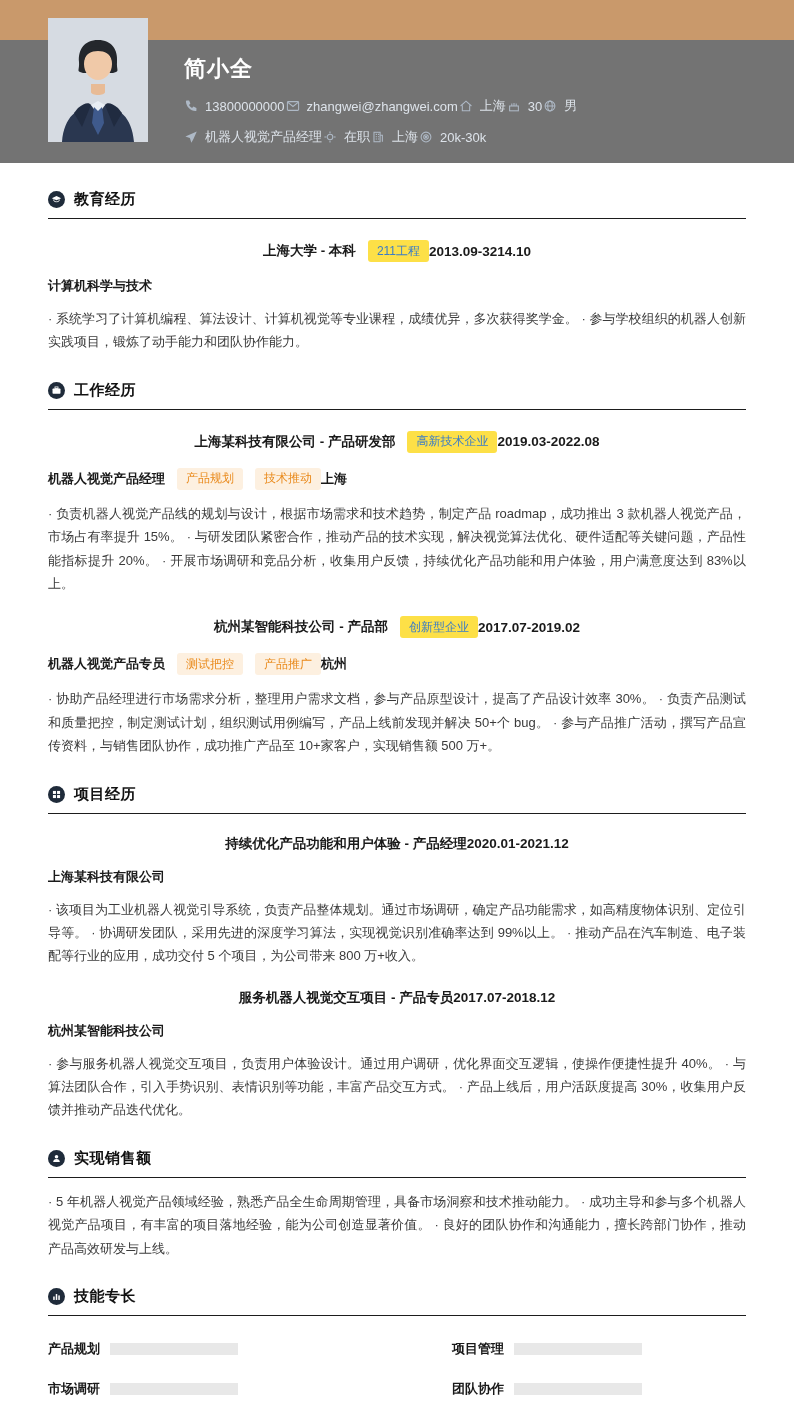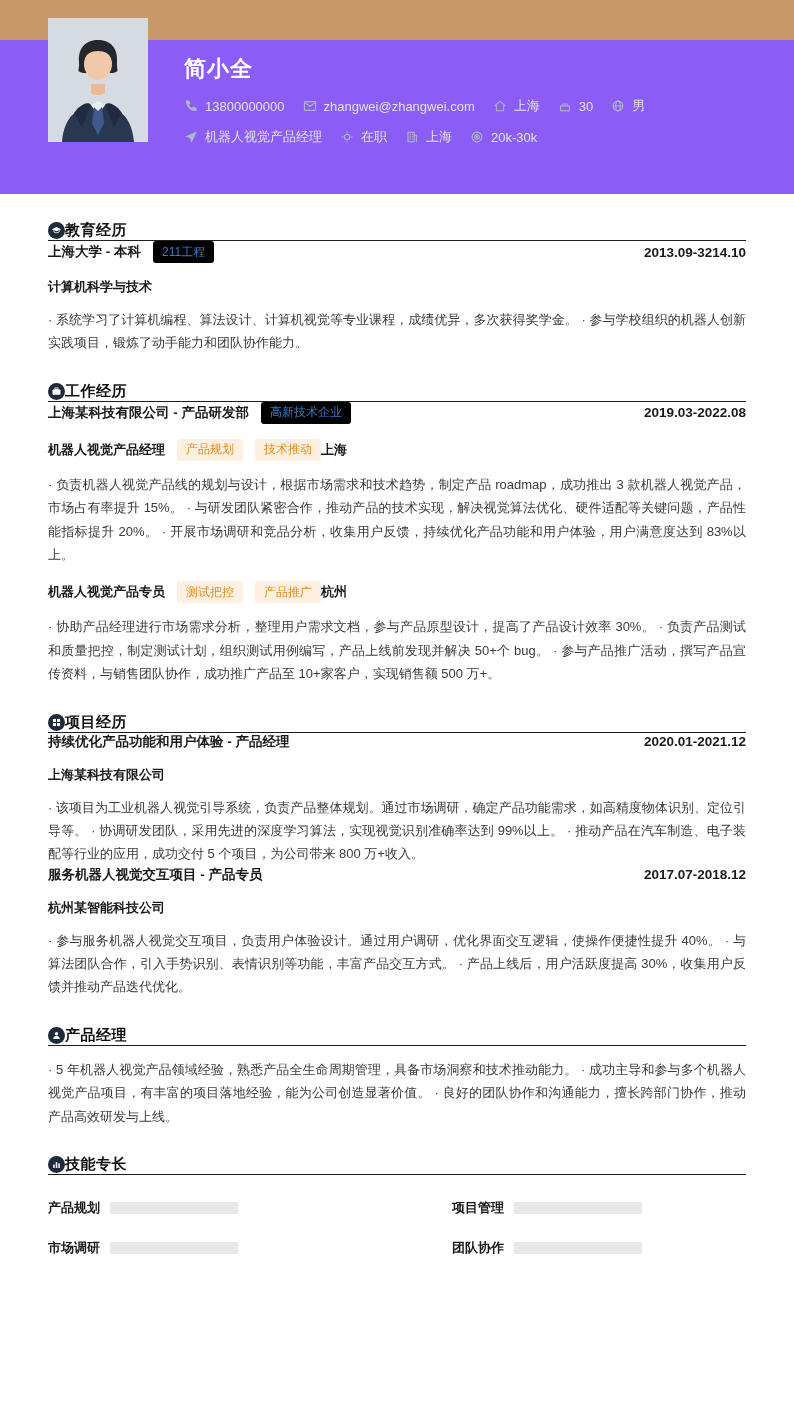--- a/index.html
+++ b/index.html
@@ -2,55 +2,55 @@
 <html><head>
 <meta charset="utf-8">
 <style>
   * { margin:0; padding:0; box-sizing:border-box; }
   body {
     width:794px; margin:0 auto; background:#ffffff;
     font-family:"Liberation Sans","DejaVu Sans",sans-serif;
     color:#333;
   }
   .top-bar { height:40px; background:#c9996b; }
-  .header { position:relative; background:#8b5cf6; height:154px; }
+  .header { position:relative; background:#737373; height:123px; }
   .photo {
     position:absolute; left:48px; top:-22px; width:100px; height:124px;
     background:#d6dbe2; overflow:hidden;
   }
   .photo svg { display:block; width:100%; height:100%; }
   .header-info { padding:10px 48px 0 184px; }
   .name { color:#ffffff; font-size:22px; font-weight:bold; letter-spacing:1px; margin-top:4px; }
-  .contact-row { display:flex; align-items:center; gap:18px; margin-top:13px; flex-wrap:nowrap; }
+  .contact-row { display:flex; align-items:center; gap:1px; margin-top:13px; flex-wrap:nowrap; }
   .contact-item { display:flex; align-items:center; gap:7px; color:#dde3ea; font-size:13px; white-space:nowrap; }
   .contact-item svg { width:14px; height:14px; color:#aeb9c6; flex:none; }
 
   .content { padding:0 48px 26px 48px; }
   .sec-head {
-    display:flex; align-items:center; 
-    margin-top:27px; border-bottom:1.5px solid #1d1d1d;
+    display:flex; align-items:center; gap:9px;
+    margin-top:27px; padding-bottom:9px; border-bottom:1.5px solid #1d1d1d;
   }
   .sec-icon {
     width:17px; height:17px; border-radius:50%; background:#1f2b3a;
     display:inline-flex; align-items:center; justify-content:center; flex:none;
   }
   .sec-icon svg { width:11px; height:11px; }
   .sec-title { font-size:15px; font-weight:bold; color:#111; letter-spacing:0.5px; }
 
-  .entry-row { display:flex; align-items:center; justify-content:space-between; }
+  .entry-row { display:flex; align-items:center; justify-content:center; margin-top:21px; }
   .entry-left { display:flex; align-items:center; gap:12px; }
   .entry-title { font-size:13.5px; font-weight:bold; color:#1a1a1a; }
   .entry-date { font-size:13.5px; font-weight:bold; color:#1a1a1a; }
   .entry-loc { font-size:13px; font-weight:600; color:#1a1a1a; }
   .sub-row { display:flex; align-items:center; justify-content:flex-start; margin-top:15px; }
   .sub-title { font-size:13px; font-weight:bold; color:#1a1a1a; display:flex; align-items:center; gap:12px; }
   .tag {
     font-size:12px; padding:2.5px 9px; border-radius:3px; font-weight:normal; white-space:nowrap;
   }
-  .tag-blue { background:#000000; color:#3a7cc7; }
+  .tag-blue { background:#fde047; color:#3a7cc7; }
   .tag-orange { background:#fdf0e0; color:#e9891a; }
   .para { font-size:13px; color:#3a3a3a; line-height:1.8; margin-top:12px; text-align:justify; }
 
   .skills-grid { display:grid; grid-template-columns:1fr 1fr; column-gap:110px; row-gap:22px; margin-top:24px; }
   .skill-row { display:flex; align-items:center; }
   .skill-name { width:62px; font-size:13px; font-weight:bold; color:#1a1a1a; flex:none; }
   .skill-track { width:128px; height:12px; background:#e8e8e8; position:relative; overflow:hidden; }
   .skill-fill {
     height:100%; background:#c9996b;
     clip-path:polygon(0 0, 100% 0, calc(100% - 7px) 100%, 0 100%);
@@ -195,20 +195,27 @@
     <div class="sub-row">
       <span class="sub-title">
         <span>机器人视觉产品经理</span>
         <span class="tag tag-orange">产品规划</span>
         <span class="tag tag-orange">技术推动</span>
       </span>
       <span class="entry-loc">上海</span>
     </div>
     <p class="para">· 负责机器人视觉产品线的规划与设计，根据市场需求和技术趋势，制定产品 roadmap，成功推出 3 款机器人视觉产品，市场占有率提升 15%。 · 与研发团队紧密合作，推动产品的技术实现，解决视觉算法优化、硬件适配等关键问题，产品性能指标提升 20%。 · 开展市场调研和竞品分析，收集用户反馈，持续优化产品功能和用户体验，用户满意度达到 83%以上。</p>
 
+    <div class="entry-row">
+      <span class="entry-left">
+        <span class="entry-title">杭州某智能科技公司 - 产品部</span>
+        <span class="tag tag-blue">创新型企业</span>
+      </span>
+      <span class="entry-date">2017.07-2019.02</span>
+    </div>
     <div class="sub-row">
       <span class="sub-title">
         <span>机器人视觉产品专员</span>
         <span class="tag tag-orange">测试把控</span>
         <span class="tag tag-orange">产品推广</span>
       </span>
       <span class="entry-loc">杭州</span>
     </div>
     <p class="para">· 协助产品经理进行市场需求分析，整理用户需求文档，参与产品原型设计，提高了产品设计效率 30%。 · 负责产品测试和质量把控，制定测试计划，组织测试用例编写，产品上线前发现并解决 50+个 bug。 · 参与产品推广活动，撰写产品宣传资料，与销售团队协作，成功推广产品至 10+家客户，实现销售额 500 万+。</p>
 
@@ -242,21 +249,21 @@
     </div>
     <p class="para">· 参与服务机器人视觉交互项目，负责用户体验设计。通过用户调研，优化界面交互逻辑，使操作便捷性提升 40%。 · 与算法团队合作，引入手势识别、表情识别等功能，丰富产品交互方式。 · 产品上线后，用户活跃度提高 30%，收集用户反馈并推动产品迭代优化。</p>
 
     <div class="sec-head">
       <span class="sec-icon">
         <svg viewBox="0 0 16 16">
             <circle cx="8" cy="5.4" r="2.6" fill="#fff"></circle>
             <path d="M3.2 13.2c0-2.7 2.1-4.3 4.8-4.3s4.8 1.6 4.8 4.3z" fill="#fff"></path>
           </svg>
       </span>
-      <span class="sec-title">产品经理</span>
+      <span class="sec-title">实现销售额</span>
     </div>
     <p class="para">· 5 年机器人视觉产品领域经验，熟悉产品全生命周期管理，具备市场洞察和技术推动能力。 · 成功主导和参与多个机器人视觉产品项目，有丰富的项目落地经验，能为公司创造显著价值。 · 良好的团队协作和沟通能力，擅长跨部门协作，推动产品高效研发与上线。</p>
 
     <div class="sec-head">
       <span class="sec-icon">
         <svg viewBox="0 0 16 16">
             <rect x="3.2" y="8" width="2.2" height="5" fill="#fff"></rect>
             <rect x="6.9" y="4.4" width="2.2" height="8.6" fill="#fff"></rect>
             <rect x="10.6" y="6.4" width="2.2" height="6.6" fill="#fff"></rect>
           </svg>

